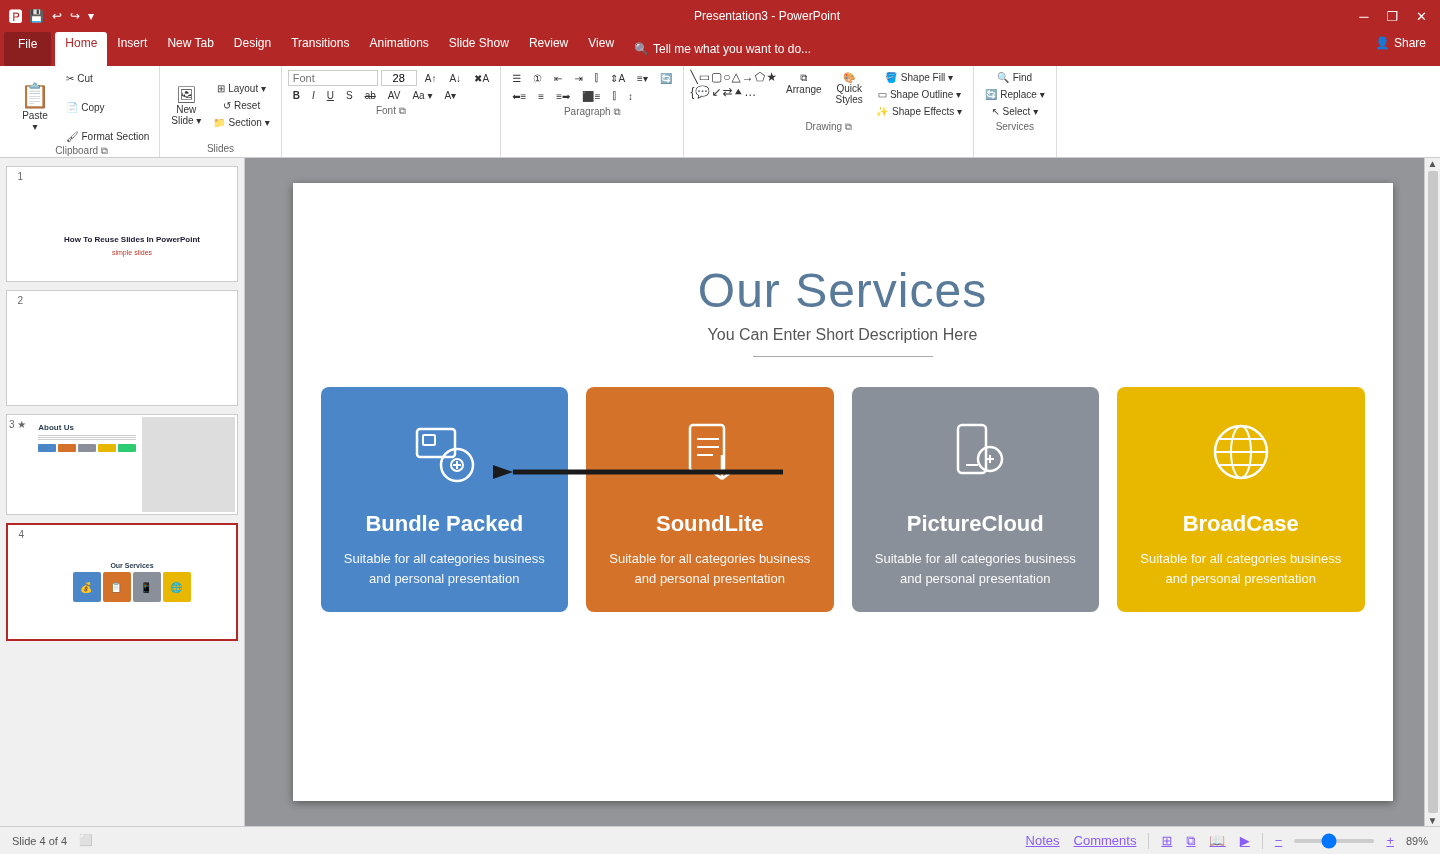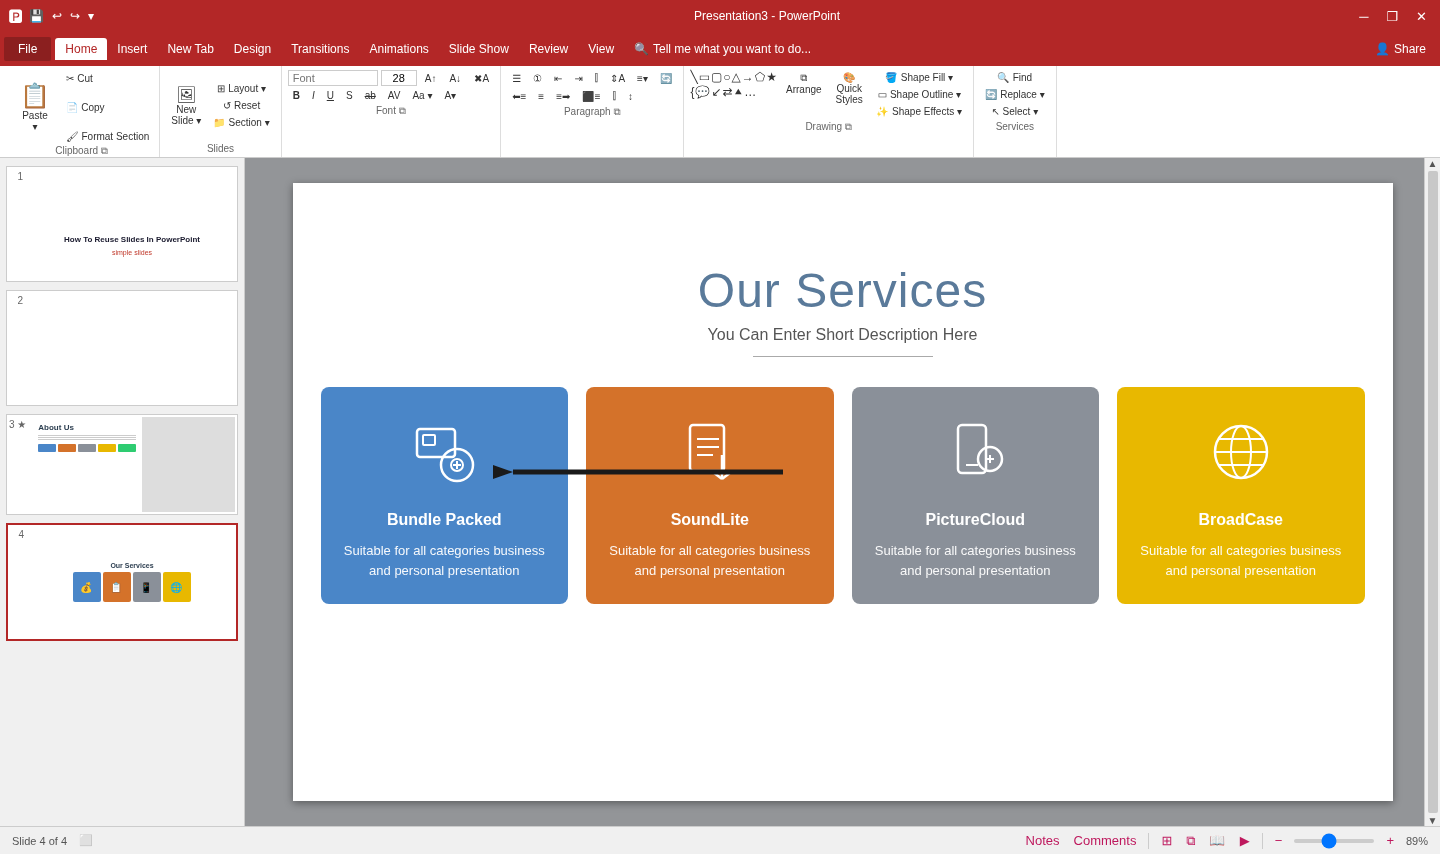--- a/index.html
+++ b/index.html
@@ -18,21 +18,20 @@
     .title-bar-center { position: absolute; left: 50%; transform: translateX(-50%); font-size: 12px; margin-left: 47px; }
     .title-bar-left { display: flex; align-items: center; gap: 6px; }
     .title-bar-right { display: flex; align-items: center; gap: 8px; margin-left: auto; }
     .tb-btn { background: none; border: none; color: white; font-size: 13px; cursor: pointer; padding: 2px 5px; }
 
     
     .menu-bar {
       background: #b32727;
       height: 34px;
       display: flex;
-      align-items: center;
       padding: 0 4px;
     }
     .menu-item {
       color: white;
       padding: 4px 10px;
       font-size: 12px;
       cursor: pointer;
       border-radius: 2px;
     }
     .menu-item.active { background: white; color: #b32727; border-radius: 3px 3px 0 0; }
@@ -219,21 +218,21 @@
       flex: 1;
       border-radius: 8px;
       padding: 30px 16px 24px 16px;
       display: flex;
       flex-direction: column;
       align-items: center;
       text-align: center;
       color: white;
     }
     .service-card .card-icon { font-size: 52px; margin-bottom: 16px; line-height: 1; }
-    .service-card .card-title { font-size: 16px; font-weight: 600; margin-bottom: 12px; }
+    .service-card .card-title { font-size: 22px; font-weight: 600; margin-bottom: 12px; }
     .service-card .card-desc { font-size: 13px; line-height: 1.5; opacity: 0.95; }
     .card-blue { background: #4a86c8; }
     .card-orange { background: #d4722a; }
     .card-gray { background: #8a9099; }
     .card-yellow { background: #e8b800; }
 
     
     .right-scrollbar {
       width: 16px;
       background: #f0f0f0;
@@ -249,21 +248,21 @@
       border-top: 1px solid #ccc;
       display: flex;
       align-items: center;
       padding: 0 12px;
       font-size: 11px;
       color: #555;
       justify-content: space-between;
     }
     .status-left { display: flex; align-items: center; gap: 12px; }
     .status-right { display: flex; align-items: center; gap: 10px; }
-    .view-btn { background: none; border: none; font-size: 13px; cursor: pointer; color: #be185d; padding: 2px; }
+    .view-btn { background: none; border: none; font-size: 13px; cursor: pointer; color: #8b5cf6; padding: 2px; text-decoration: underline; }
     .zoom-slider { width: 80px; height: 4px; background: #ccc; border-radius: 2px; appearance: none; cursor: pointer; }
 
     
     .qat { display: flex; align-items: center; gap: 4px; }
     .qat-btn { background: none; border: none; color: white; font-size: 12px; cursor: pointer; padding: 2px; }
 
     
     .font-size-box {
       border: 1px solid #ccc;
       padding: 1px 4px;

